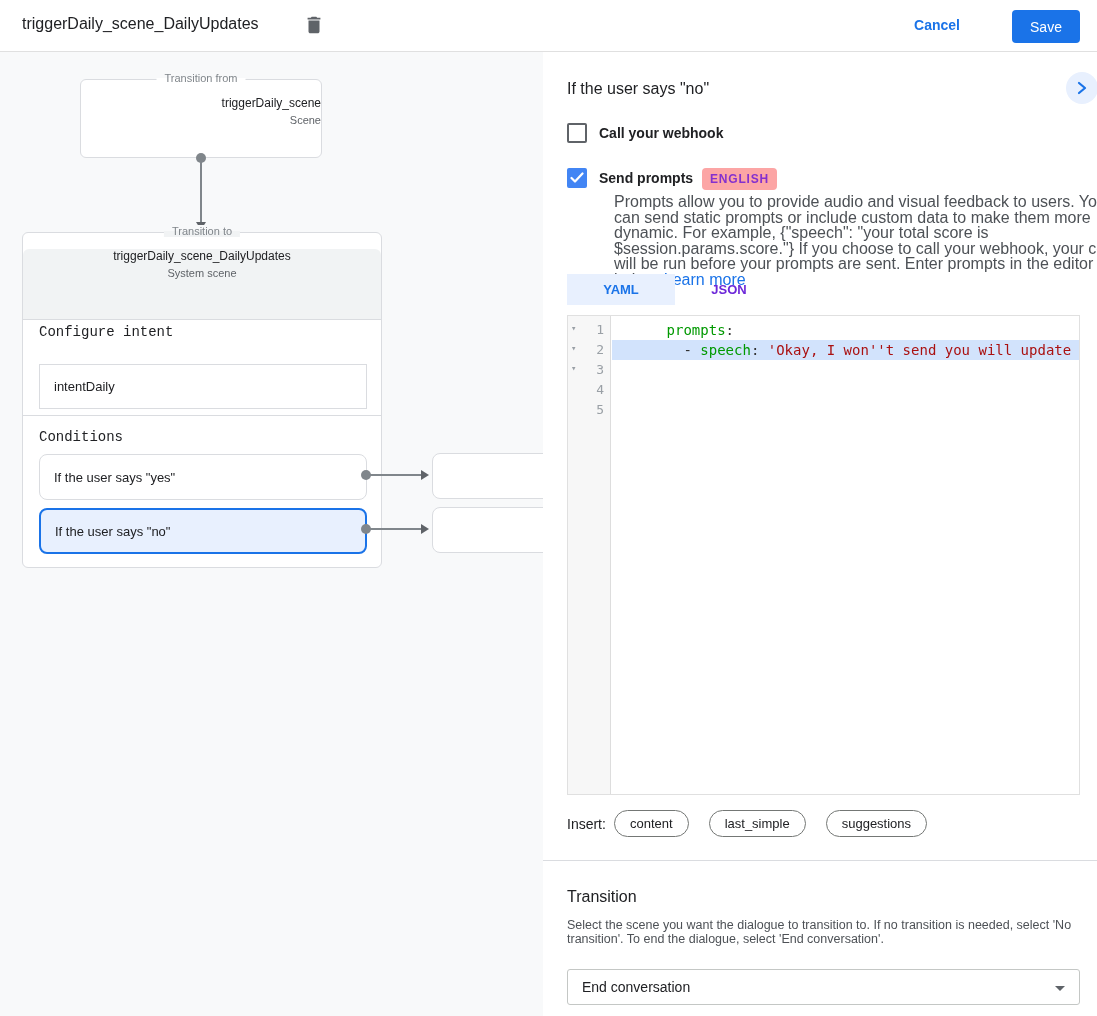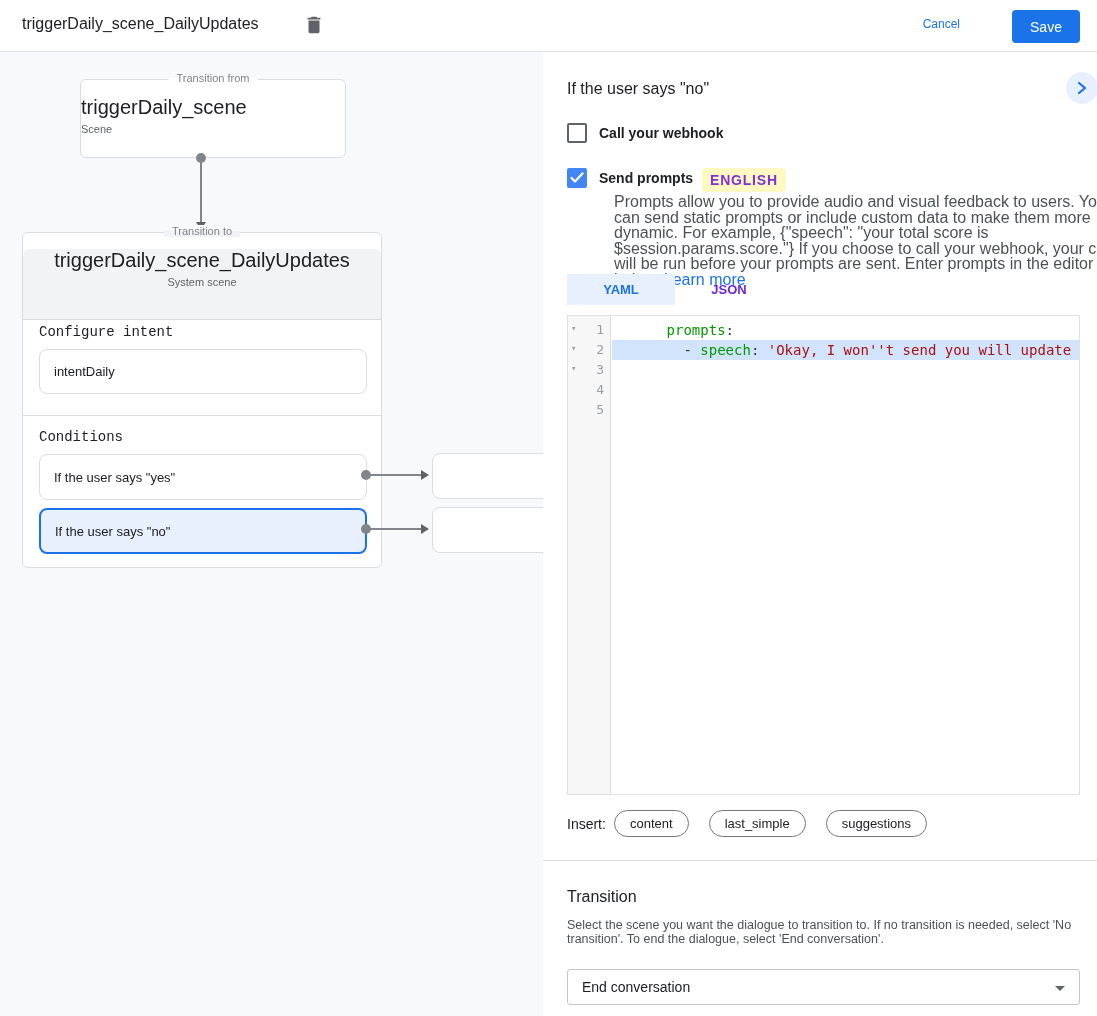--- a/index.html
+++ b/index.html
@@ -4,75 +4,75 @@
 <style>
   * { margin:0; padding:0; box-sizing:border-box; }
   html,body { width:1097px; height:1016px; overflow:hidden; background:#fff;
               font-family:"Liberation Sans","DejaVu Sans",sans-serif; color:#202124; }
 
   
   .hdr { position:absolute; left:0; top:0; width:1097px; height:52px; background:#fff;
          border-bottom:1px solid #e0e0e0; z-index:5; }
   .hdr-title { position:absolute; left:22px; top:15px; font-size:16px; font-weight:500; }
   .hdr-trash { position:absolute; left:303px; top:14px; width:24px; height:24px; cursor:pointer; }
-  .hdr-cancel { position:absolute; right:137px; top:17px; font-size:12px; font-weight:400;
+  .hdr-cancel { position:absolute; right:137px; top:17px; font-size:14px; font-weight:700;
                 color:#1a73e8; cursor:pointer; }
   .hdr-save { position:absolute; right:17px; top:10px; width:68px; height:33px; background:#1a73e8;
               color:#fff; font-size:14px; font-weight:500; border:none; border-radius:4px;
               display:flex; align-items:center; justify-content:center; cursor:pointer; }
 
   
   .left { position:absolute; left:0; top:52px; width:543px; height:964px; background:#f8f9fa; overflow:hidden; }
   .legend { position:absolute; top:-8px; left:50%; transform:translateX(-50%); font-size:11px;
             color:#80868b; padding:0 8px; white-space:nowrap; }
-  .from-box { position:absolute; left:80px; top:27px; width:266px; height:79px; background:#fff;
-              border:1px solid #dadce0; border-radius:6px; text-align:left; }
+  .from-box { position:absolute; left:80px; top:27px; width:242px; height:79px; background:#fff;
+              border:1px solid #dadce0; border-radius:6px; text-align:right; }
   .from-box .legend { background:linear-gradient(#f8f9fa 50%, #ffffff 50%); }
-  .box-title { font-size:20px; margin-top:16px; }
+  .box-title { font-size:12px; margin-top:16px; }
   .box-sub { font-size:11px; color:#5f6368; margin-top:4px; }
 
   .dot { position:absolute; width:10px; height:10px; border-radius:50%; background:#80868b; }
   .vline { position:absolute; left:200px; top:106px; width:2px; height:64px; background:#80868b; }
   .arr-down { position:absolute; left:196px; top:170px; width:0; height:0;
               border-left:5px solid transparent; border-right:5px solid transparent;
               border-top:8px solid #5f6368; }
   .hline { position:absolute; height:2px; background:#80868b; }
   .arr-right { position:absolute; width:0; height:0; border-top:5px solid transparent;
                border-bottom:5px solid transparent; border-left:8px solid #5f6368; }
 
   .to-panel { position:absolute; left:22px; top:180px; width:360px; height:336px; background:#fff;
               border:1px solid #dadce0; border-radius:6px; }
   .to-panel .legend { background:linear-gradient(#f8f9fa 50%, #f1f3f4 50%); }
   .to-head { height:71px; background:#f1f3f4; border-bottom:1px solid #dadce0;
              border-radius:6px 6px 0 0; text-align:center; }
   .sec-label { position:absolute; left:16px; font-size:14px; color:#202124;font-family:Liberation Mono, monospace; }
-  .intent-field { position:absolute; left:16px; top:116px; width:328px; height:45px; background:#fff;
-                  border:1px solid #dadce0; border-radius:8px; font-size:13px; display:flex;
+  .intent-field { position:absolute; left:16px; top:131px; width:328px; height:45px; background:#fff;
+                  border:1px solid #dadce0; border-radius:0; font-size:13px; display:flex;
                   align-items:center; padding-left:14px; }
   .to-div { position:absolute; left:0; top:182px; width:100%; border-top:1px solid #dadce0; }
   .cond { position:absolute; left:16px; width:328px; height:46px; background:#fff;
           border:1px solid #dadce0; border-radius:8px; font-size:13px; display:flex;
           align-items:center; padding-left:14px; cursor:pointer; }
   .cond.sel { border:2px solid #1a73e8; background:#e8f0fe; }
   .target-box { position:absolute; left:432px; width:120px; height:46px; background:#fff;
                 border:1px solid #dadce0; border-radius:8px; }
 
   
   .right { position:absolute; left:543px; top:52px; width:554px; height:964px; background:#fff; overflow:hidden; }
   .r-title { position:absolute; left:24px; top:28px; font-size:16px; color:#202124; }
   .chev-btn { position:absolute; left:523px; top:20px; width:32px; height:32px; border-radius:50%;
               background:#e8f0fe; border:none; cursor:pointer; display:flex; align-items:center;
               justify-content:center; }
   .chk-row-lbl { position:absolute; font-size:14px; font-weight:700; color:#202124; }
   .cbx { position:absolute; left:24px; width:20px; height:20px; border:2px solid #5f6368;
          border-radius:2px; background:#fff; cursor:pointer; }
   .cbx.checked { background:#4285f4; border-color:#4285f4; display:flex; align-items:center;
                  justify-content:center; }
-  .badge { position:absolute; left:159px; top:116px; background:#fef9c3; color:#8430ce;
-           font-size:14px; font-weight:700; letter-spacing:.8px; padding:4px 8px; border-radius:4px; }
+  .badge { position:absolute; left:159px; top:116px; background:#fca5a5; color:#8430ce;
+           font-size:12px; font-weight:700; letter-spacing:.8px; padding:4px 8px; border-radius:4px; }
   .r-desc { position:absolute; left:24px; top:142px; width:516px; font-size:16px; line-height:15.5px;
             color:#4d5156;margin-left:47px; }
   .link { color:#1a73e8; cursor:pointer; text-decoration:none; }
 
   .tabs { position:absolute; left:24px; top:222px; display:flex; }
   .tab { width:108px; height:31px; display:flex; align-items:center; justify-content:center;
          font-size:13px; font-weight:700; color:#6d28d9; cursor:pointer; }
   .tab.active { background:#e8f0fe; color:#1a73e8; }
 
   .editor { position:absolute; left:24px; top:263px; width:513px; height:480px; background:#fff;

